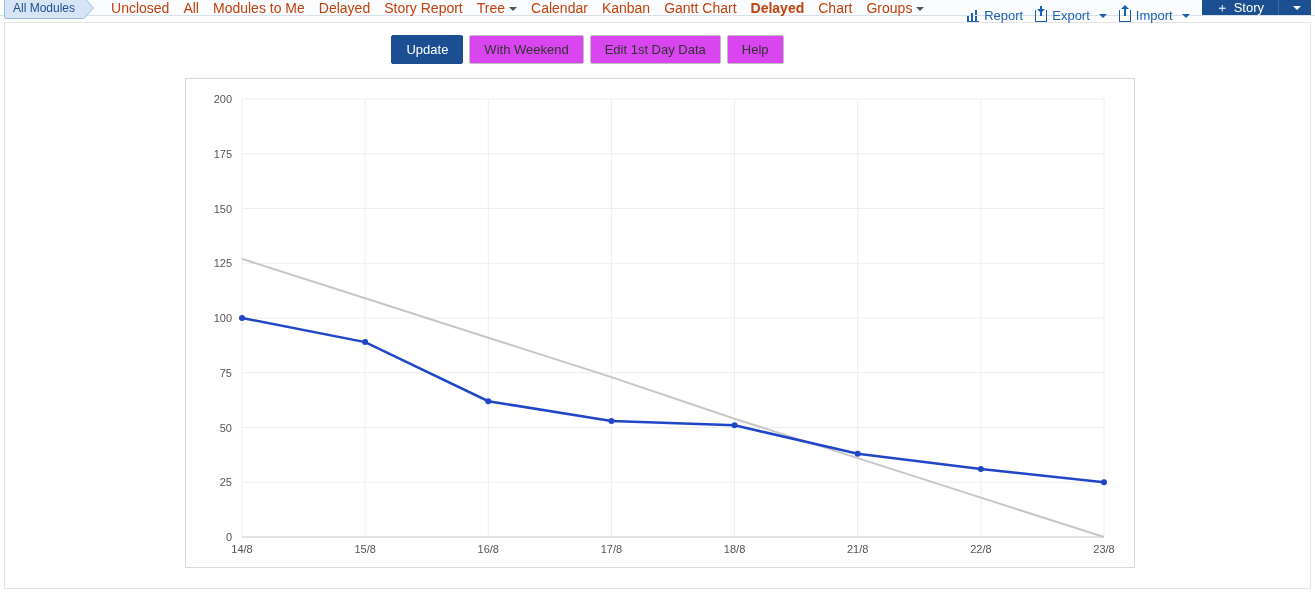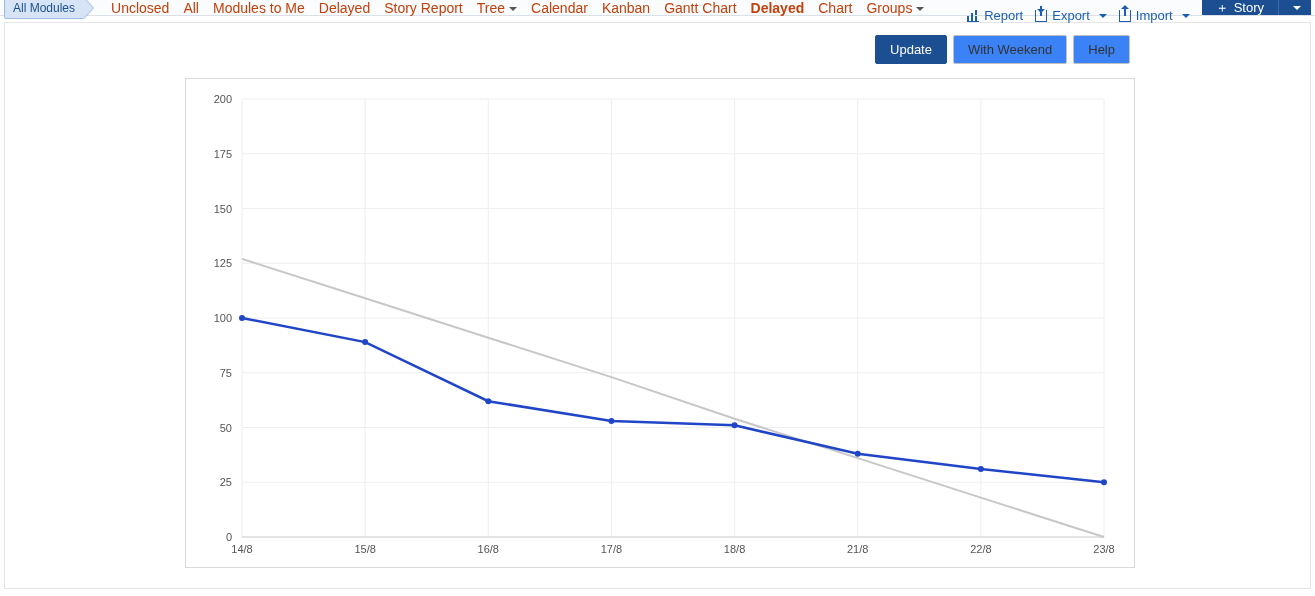--- a/index.html
+++ b/index.html
@@ -156,28 +156,28 @@
   }
   .create-caret .caret-down { border-top-color:#fff; }
   .content {
     border:1px solid #e5e5e5;
     margin:6px 4px 4px 4px;
     padding:12px 40px 20px 40px;
     min-height: 556px;
   }
   .chart-toolbar {
     display:flex;
-    justify-content:flex-end;
+    justify-content:center;
     gap:6px;
     margin-bottom:14px;
     margin-right: 140px;
   }
   .btn {
     border:1px solid #bfbfbf;
-    background:#3b82f6;
+    background:#d946ef;
     color:#333;
     padding:6px 14px;
     font-size:13px;
     cursor:pointer;
     border-radius:2px;
   }
   .btn.primary {
     background:#1b4f91;
     border-color:#1b4f91;
     color:#fff;
@@ -240,20 +240,21 @@
         <span class="caret-down"></span>
       </div>
     </div>
   </div>
 </div>
 
 <div class="content">
   <div class="chart-toolbar">
     <button class="btn primary">Update</button>
     <button class="btn">With Weekend</button>
+    <button class="btn">Edit 1st Day Data</button>
     <button class="btn">Help</button>
   </div>
 
   <div class="chart-box">
     <div class="plot-area" id="plot-area">
       <svg id="chart-svg" width="100%" height="100%" style="overflow:visible">
           <line x1="0" y1="438" x2="862" y2="438" stroke="#eeeeee" stroke-width="1"></line>
           <text x="-10" y="442" text-anchor="end" font-size="11" fill="#555">0</text>
           <line x1="0" y1="383.25" x2="862" y2="383.25" stroke="#eeeeee" stroke-width="1"></line>
           <text x="-10" y="387.25" text-anchor="end" font-size="11" fill="#555">25</text>

